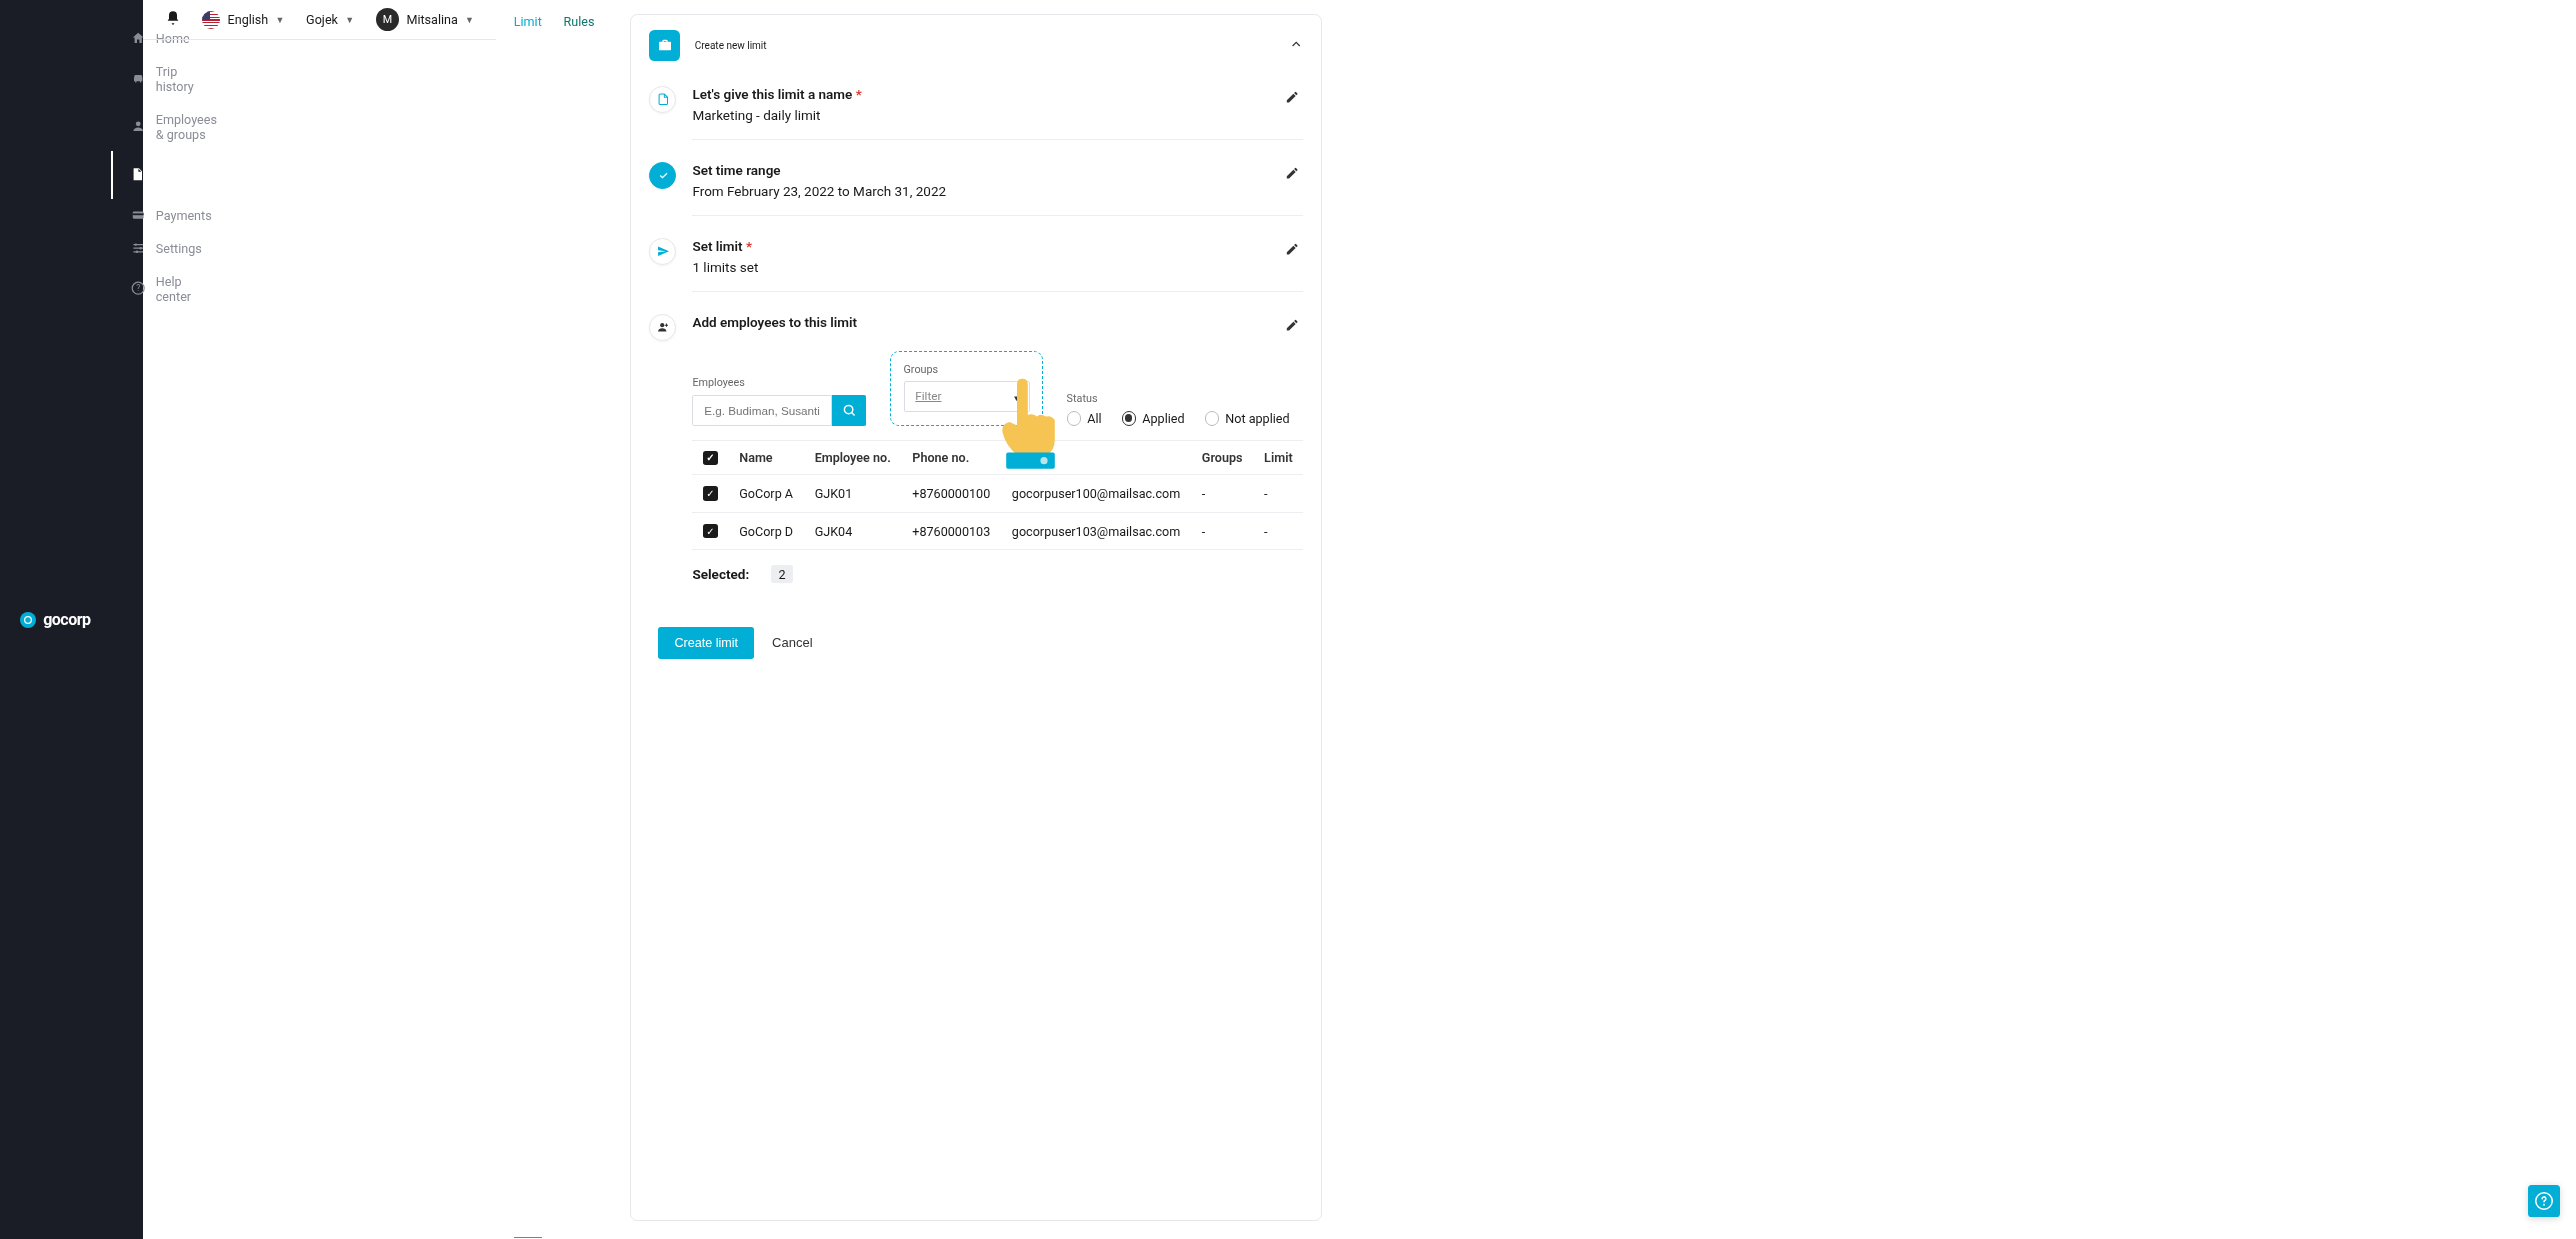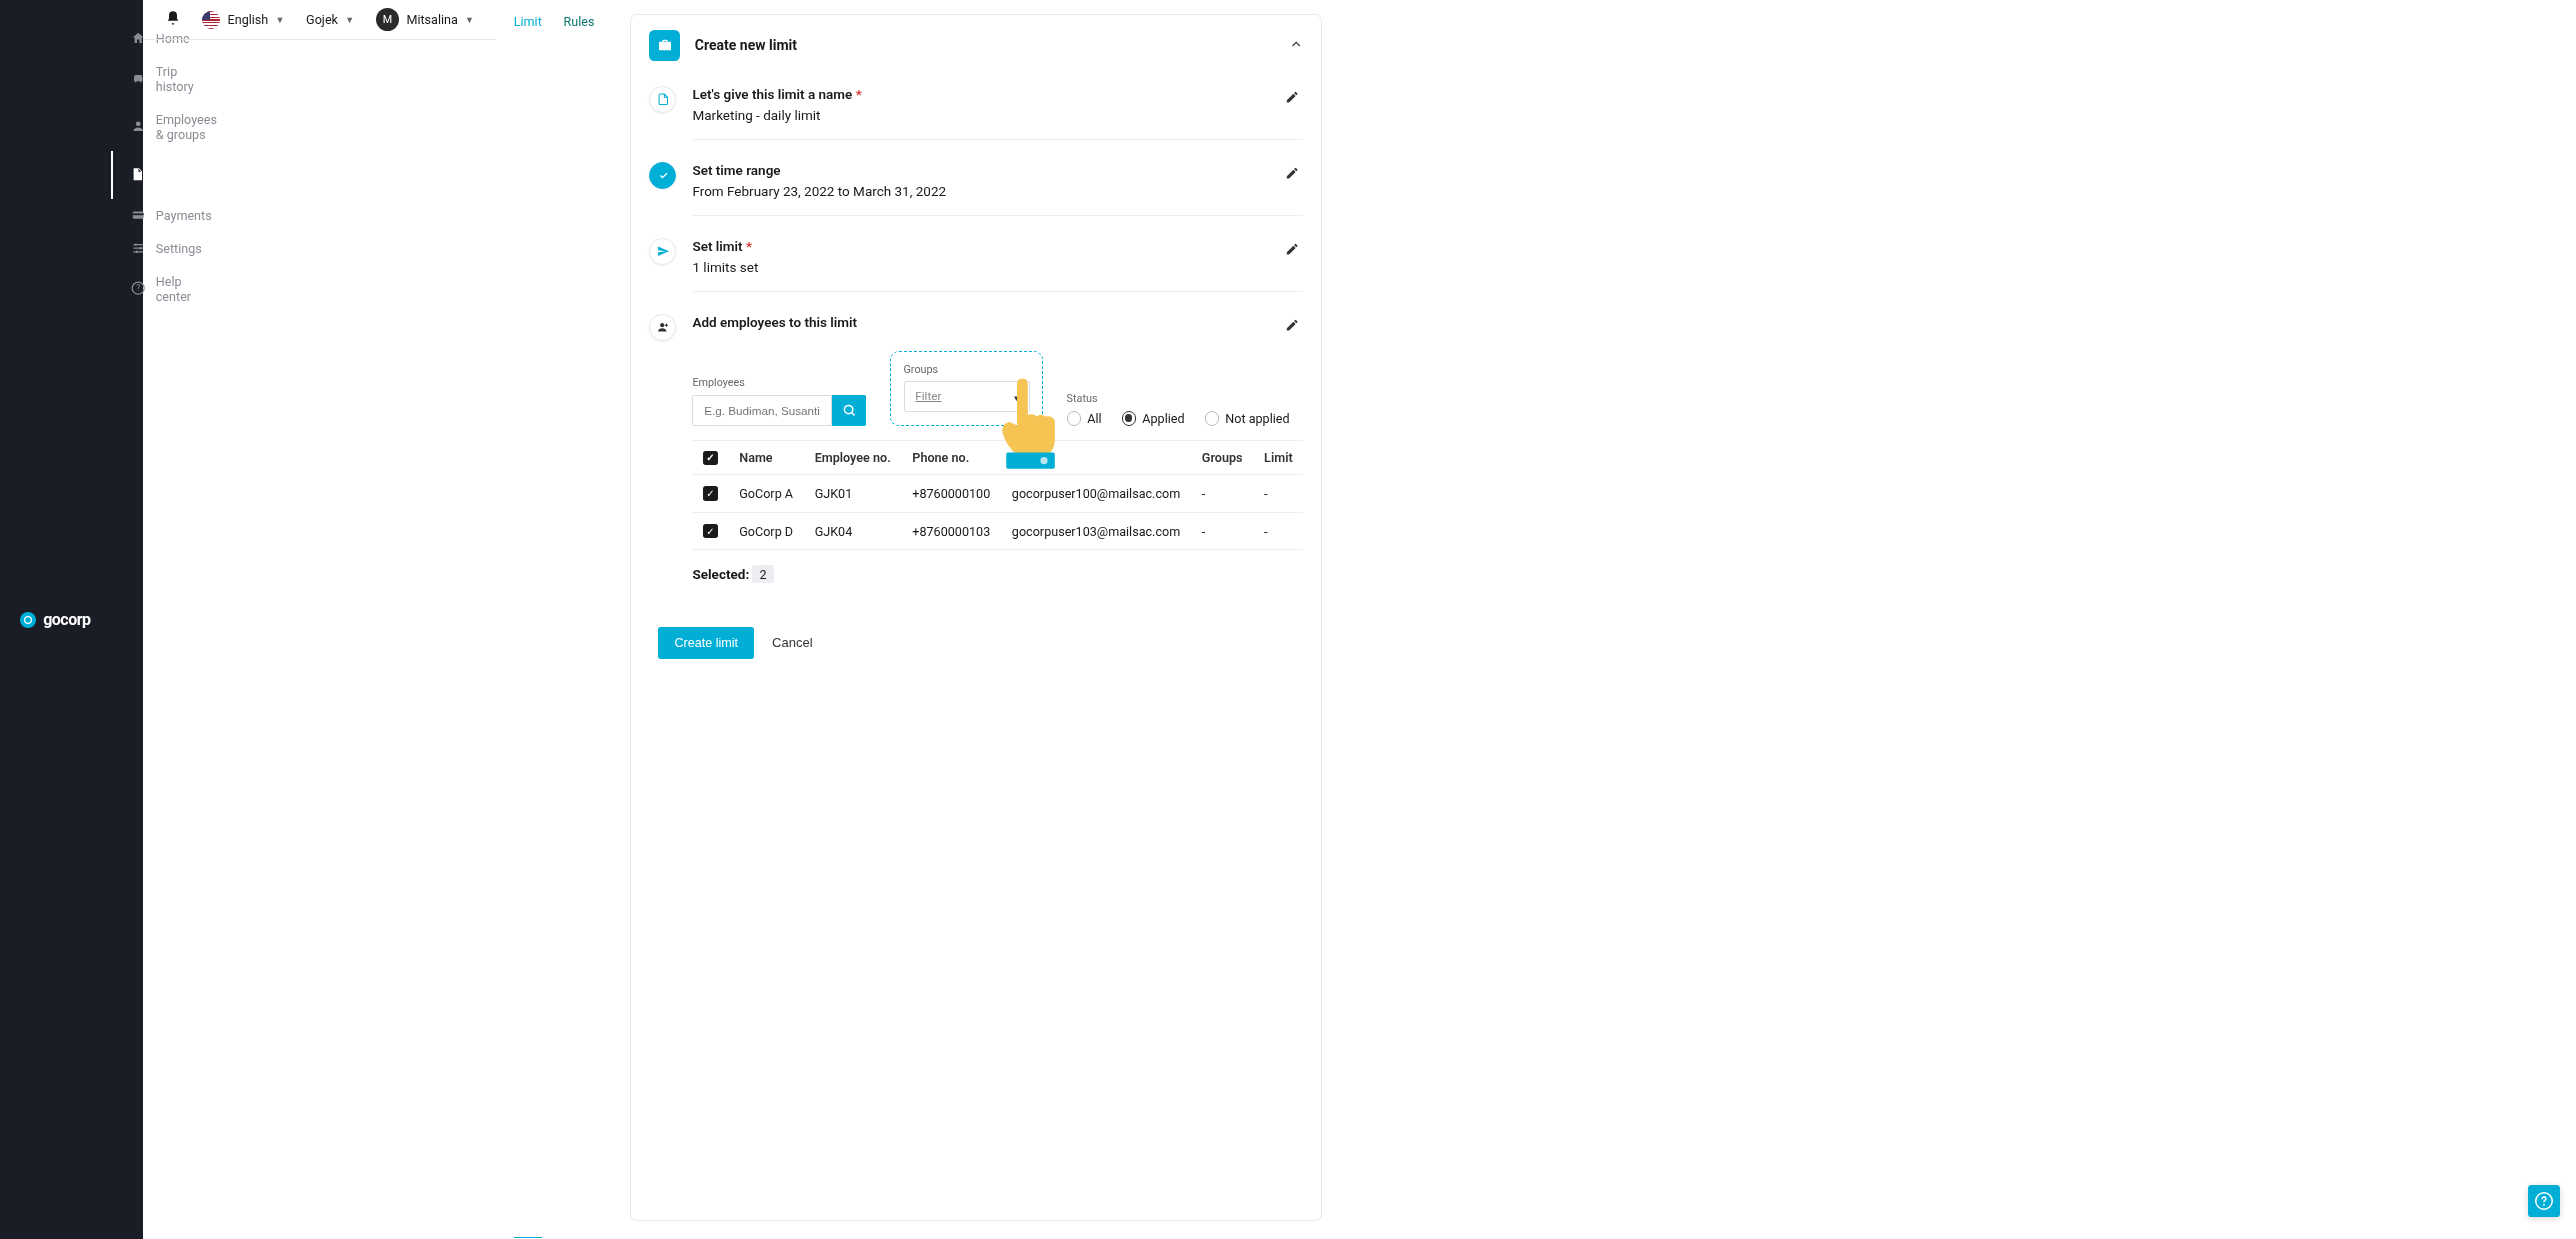--- a/index.html
+++ b/index.html
@@ -25,21 +25,21 @@
     .avatar { width: 23.5px; height: 23.5px; border-radius: 50%; background: #2a2a2a; color: #fff; display: flex; align-items: center; justify-content: center; font-size: 10.8px; }
     .chev { font-size: 9px; color: #666; }
     
     .tabs { display: flex; gap: 21.7px; padding: 0 18px; margin-top: 3.6px; border-bottom: 0.9px solid transparent; }
     .tab { padding: 10.8px 0; color: #0f766e; cursor: pointer; font-size: 12.6px; }
     .tab.active { color: #00aed6; border-bottom: 1.8px solid #00aed6; }
     
     .panel { margin: 14.4px 18px 18px; border: 0.9px solid #e5e7eb; border-radius: 7.2px; background: #fff; padding-bottom: 14.4px; }
     .panel-head { display: flex; align-items: center; padding: 14.4px 18px; gap: 14.4px; }
     .panel-icon { width: 31px; height: 31px; border-radius: 5.4px; background: #00aed6; display: flex; align-items: center; justify-content: center; color: #fff; }
-    .panel-title { font-weight: 700; font-size: 14px; flex: 1; }
+    .panel-title { font-weight: 400; font-size: 10px; flex: 1; }
     .collapse { cursor: pointer; color: #555; }
     
     .steps { padding: 0 18px 18px; }
     .step { display: flex; gap: 16px; padding: 10.8px 0; }
     .step-body-wrap { flex: 1; }
     .step-body-wrap.divided { border-bottom: 0.9px solid #eceef1; padding-bottom: 16px; }
     .step-icon { width: 27px; height: 27px; border-radius: 50%; border: 0.9px solid #e5e7eb; display: flex; align-items: center; justify-content: center; flex-shrink: 0; font-size: 12.6px; color: #00aed6; background: #fff; box-shadow: 0 0.9px 2.7px rgba(0,0,0,0.05);}
     .step-icon.filled { background: #00aed6; color: #fff; border-color: #00aed6;}
     .step-row { display: flex; align-items: flex-start; }
     .step-body { flex: 1; }
@@ -63,21 +63,21 @@
     .radio.checked .radio-circle { border-color: #333; }
     .radio.checked .radio-circle::after { content: ''; position: absolute; width: 7.2px; height: 7.2px; background: #333; border-radius: 50%; top: 2.3px; left: 2.3px; }
     
     
     .pointer-hand { position: absolute; top: 25px; left: 99px; pointer-events: none; z-index: 10; }
     
     .table { width: 100%; border-collapse: collapse; margin-top: 14.4px; font-size: 12.6px; }
     .table thead th { border-top: 0.9px solid #eceef1; border-bottom: 0.9px solid #eceef1; padding: 9px 10.8px; text-align: left; font-weight: 600; color: #333;}
     .table tbody td { border-bottom: 0.9px solid #eceef1; padding: 10.8px; }
     .checkbox { width: 14.4px; height: 14.4px; border-radius: 2.7px; background: #1a1a1a; color: #fff; display: flex; align-items: center; justify-content: center; font-size: 10px; }
-    .selected-row { display: flex; align-items: center; gap: 3px; margin-top: 14.4px; font-size: 13.5px; }
+    .selected-row { display: flex; align-items: center; gap: 22px; margin-top: 14.4px; font-size: 13.5px; }
     .count-badge { background: #eceef1; border-radius: 2.7px; padding: 1.8px 7.2px; font-size: 12.6px; }
     
     .actions { display: flex; gap: 18px; align-items: center; padding: 14.4px 27px 5.4px; }
     .primary-btn { background: #00aed6; color: #fff; border: none; padding: 9px 16px; font-size: 12.6px; cursor: pointer; border-radius: 2.7px; }
     .link-btn { background: none; border: none; color: #333; cursor: pointer; font-size: 13px; }
     
     .help-fab { position: fixed; right: 16px; bottom: 21.7px; width: 32px; height: 32px; background: #00aed6; border-radius: 3.6px; display: flex; align-items: center; justify-content: center; color: #fff; font-size: 18px; font-weight: bold; cursor: pointer; box-shadow: 0 1.8px 7.2px rgba(0,0,0,0.15);}
   </style>
 </head>
 <body>

